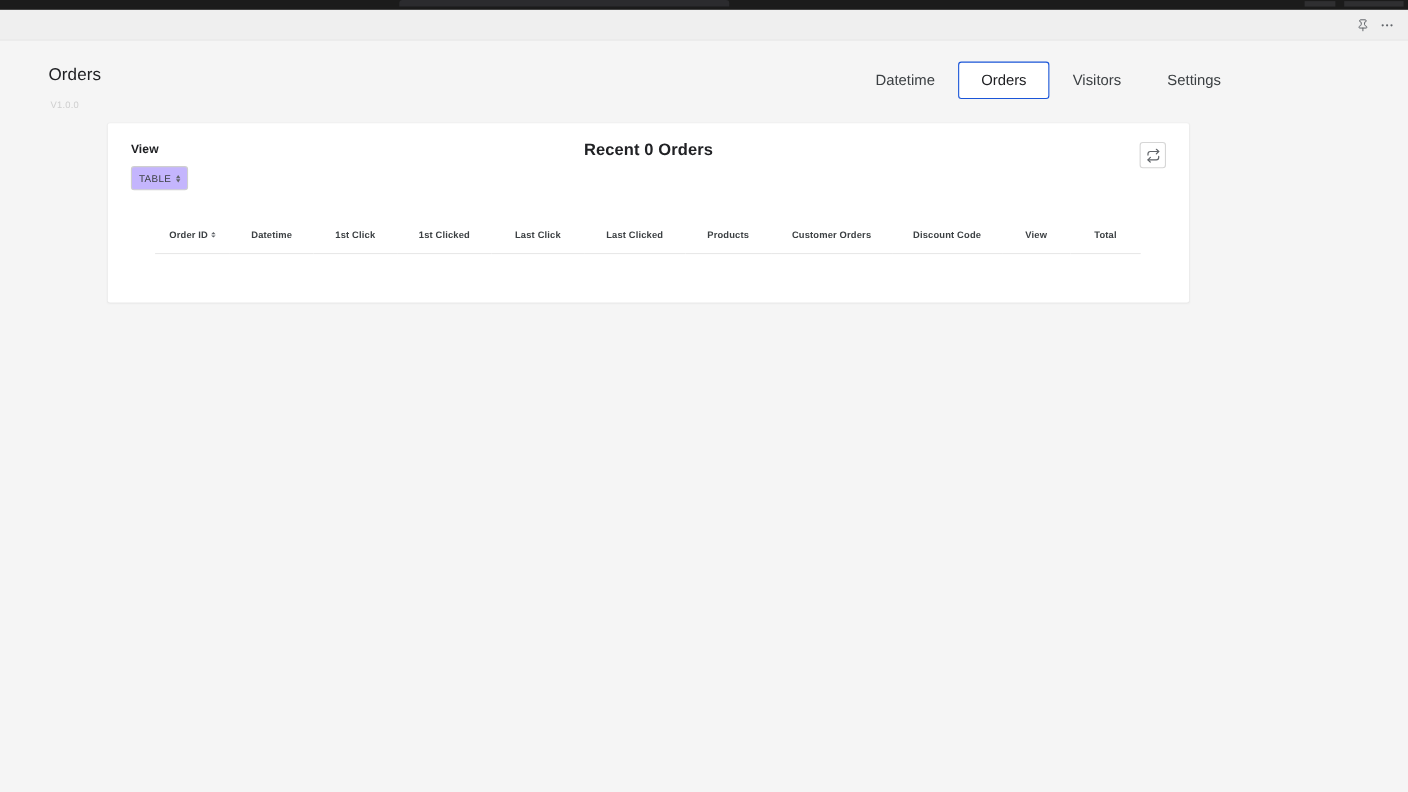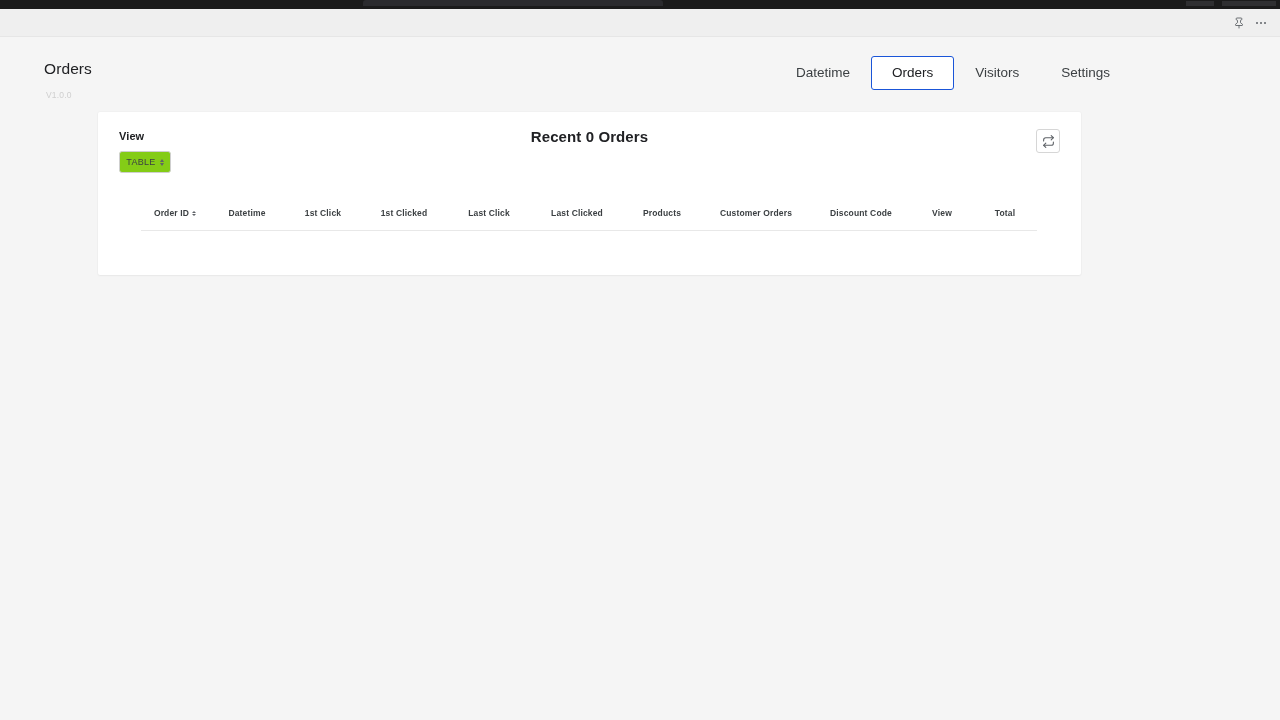--- a/index.html
+++ b/index.html
@@ -175,21 +175,21 @@
     color: #202124;
     line-height: 13px;
     letter-spacing: 0.1px;
   }
   .view-select {
     margin-top: 8px;
     width: 52px;
     height: 22px;
     border: 1px solid #cfcfcf;
     border-radius: 3px;
-    background: #84cc16;
+    background: #c4b5fd;
     display: flex;
     align-items: center;
     justify-content: center;
     gap: 4px;
     cursor: pointer;
   }
   .view-select-value {
     font-size: 9px;
     color: #3c4043;
     letter-spacing: 0.3px;

